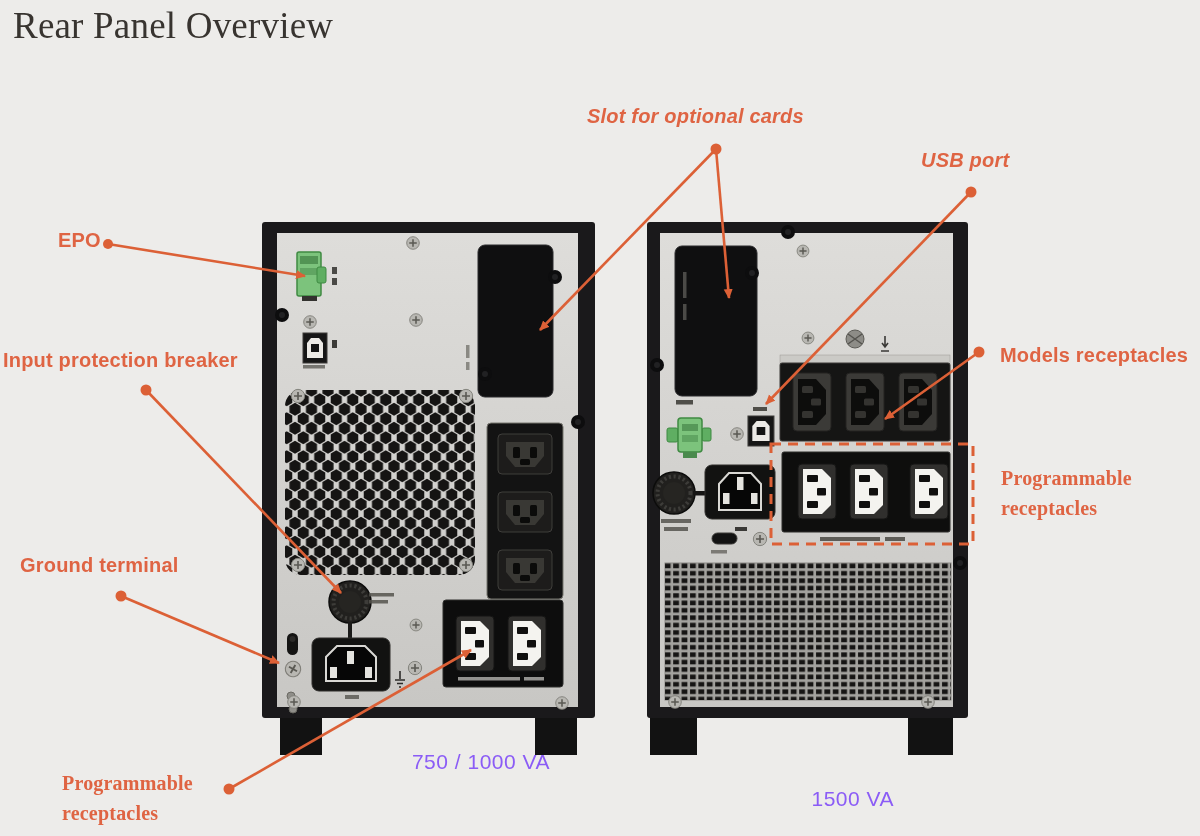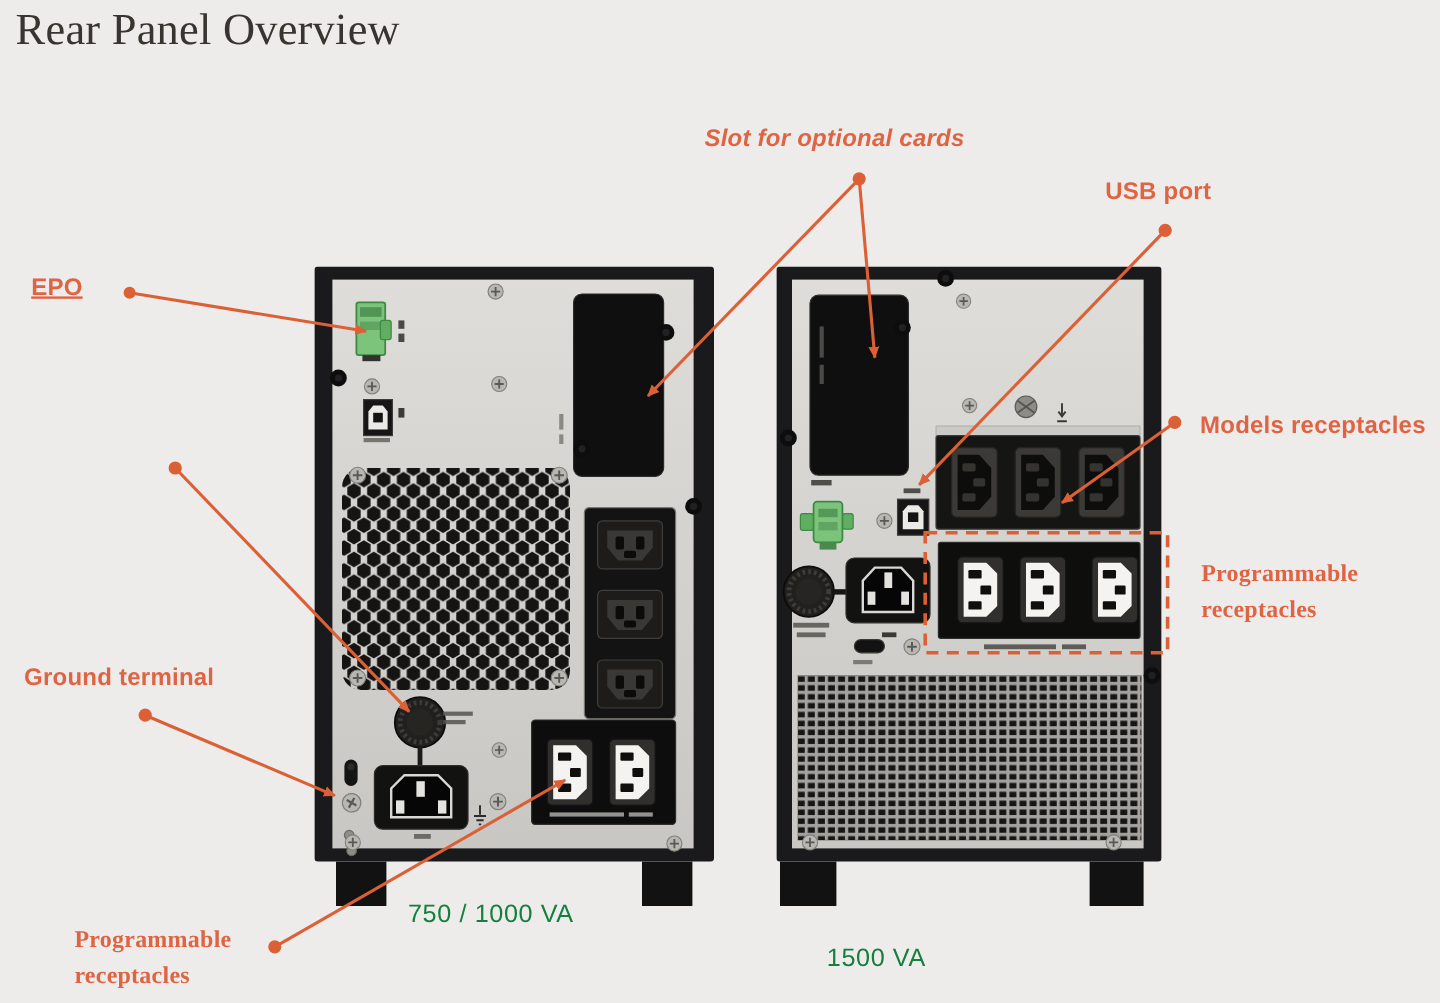--- a/index.html
+++ b/index.html
@@ -13,25 +13,25 @@
          color:#383430;letter-spacing:.2px;text-align:right;}
   .subtitle{position:absolute;left:13px;top:50px;font:700 21px/1.2 "Liberation Sans",sans-serif;
          color:#403c39;letter-spacing:.2px;}
   .dev{position:absolute;}
   .devL{left:262px;top:222px;}
   .devR{left:647px;top:222px;}
   .overlay{position:absolute;left:0;top:0;pointer-events:none;}
   .callout{position:absolute;font:700 20px/30px "Liberation Sans",sans-serif;
            color:var(--accent);letter-spacing:.2px;white-space:nowrap;}
   .wrap2{white-space:normal;width:190px;font-family:Liberation Serif, serif;}
-  .caption{position:absolute;font:400 21px/1.2 "Liberation Sans",sans-serif;color:#15803d;
-           letter-spacing:.5px;text-align:left;}
+  .caption{position:absolute;font:400 21px/1.2 "Liberation Sans",sans-serif;color:#8b5cf6;
+           letter-spacing:.5px;text-align:right;}
   .co-slot{left:587px;top:101px;font-style:italic;}
-  .co-usb{left:921px;top:145px;}
-  .co-epo{left:26px;top:225px;text-decoration:underline;}
+  .co-usb{left:921px;top:145px;font-style:italic;}
+  .co-epo{left:58px;top:225px;}
   .co-breaker{left:3px;top:345px;}
   .co-ground{left:20px;top:550px;}
   .co-progL{left:62px;top:768px;}
   .co-output{left:1000px;top:340px;}
   .co-progR{left:1001px;top:463px;}
   .cap-left{left:340px;top:749px;width:210px;}
   .cap-right{left:689px;top:749px;width:205px;margin-top:37px;}
   .aline{stroke:var(--accent-line);stroke-width:2.6px;fill:none;}
   .adot{fill:var(--accent-line);}
   .adash{stroke:var(--accent-line);stroke-width:3px;fill:none;stroke-dasharray:10 7;}
@@ -312,20 +312,23 @@
 
   <div class="callout co-slot">
     <span>Slot for optional cards</span>
   </div>
   <div class="callout co-usb">
     <span>USB port</span>
   </div>
   <div class="callout co-epo">
     <span>EPO</span>
   </div>
+  <div class="callout co-breaker">
+    <span>Input protection breaker</span>
+  </div>
   <div class="callout co-ground">
     <span>Ground terminal</span>
   </div>
   <div class="callout co-progL wrap2">
     <span>Programmable receptacles</span>
   </div>
   <div class="callout co-output">
     <span>Models receptacles</span>
   </div>
   <div class="callout co-progR wrap2">

